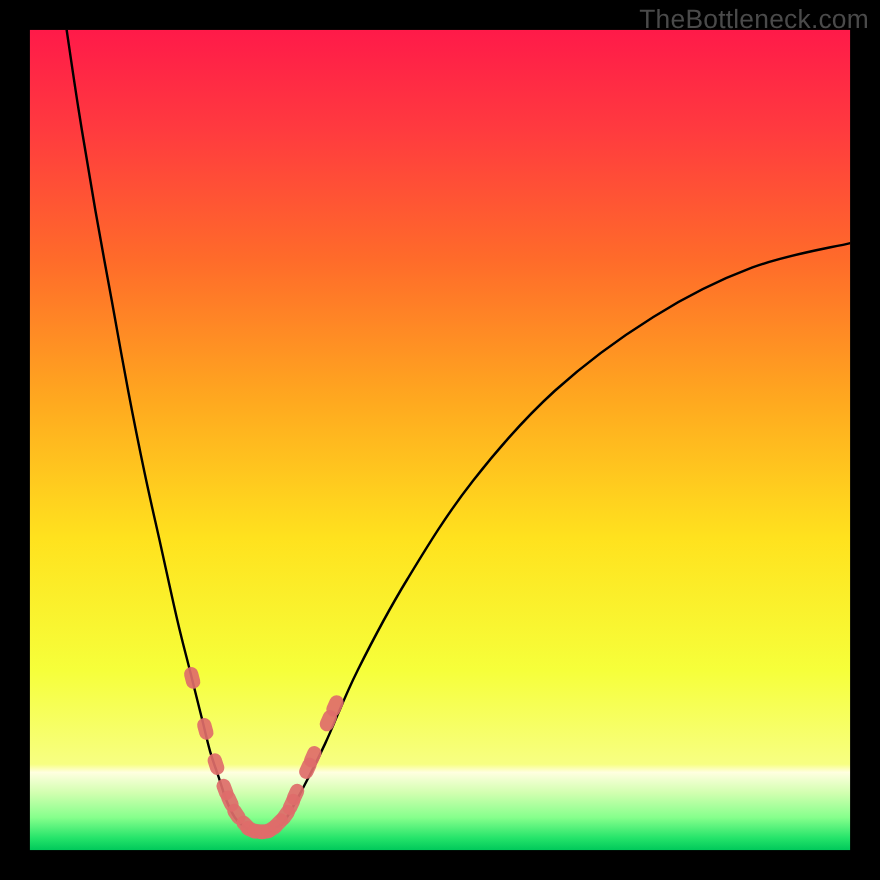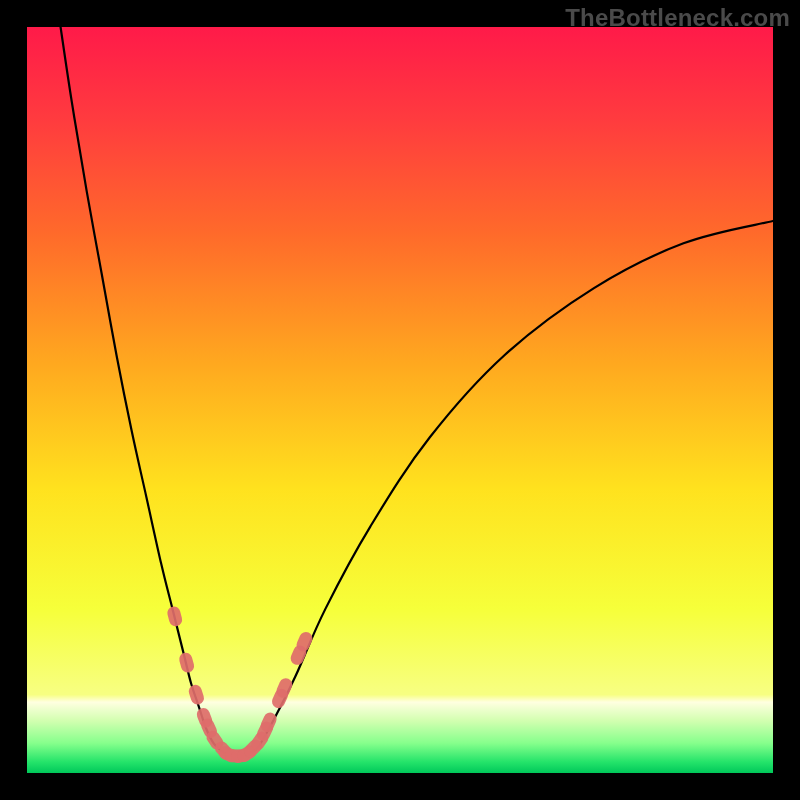--- a/index.html
+++ b/index.html
@@ -26,21 +26,21 @@
     width: 746px;
     height: 746px;
     
   }
   .watermark {
     position: absolute;
     top: 4px;
     right: 10px;
     color: #4a4a4a;
     font-size: 24px;
-    font-weight: 700;
+    font-weight: 400;
     letter-spacing: 0.2px;
     user-select: none;
   }
   svg { display: block; }
 </style>
 </head>
 <body>
 
 <div class="frame">
   <div class="watermark">TheBottleneck.com</div>

